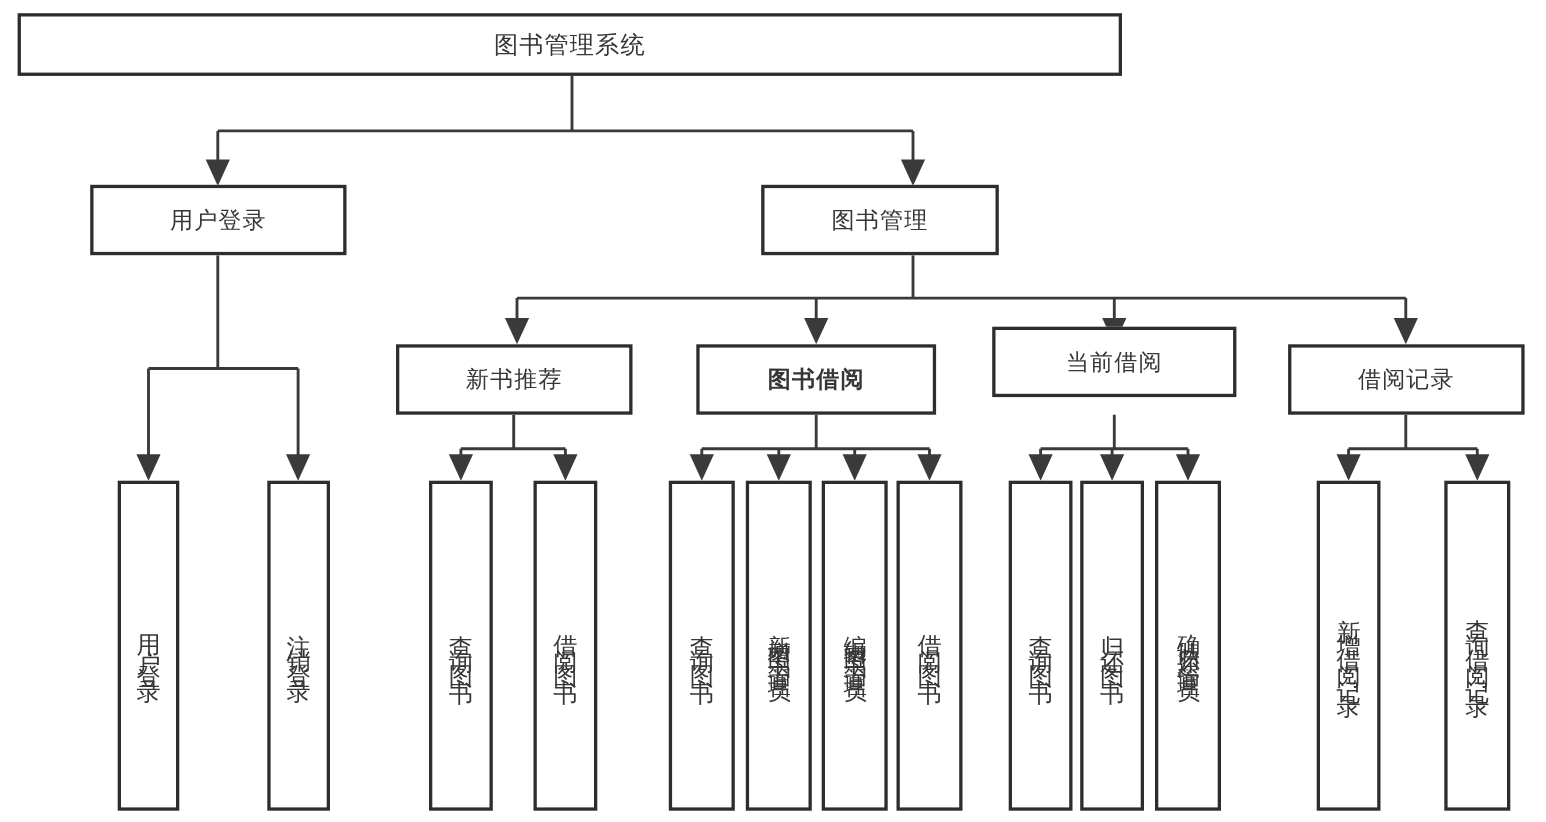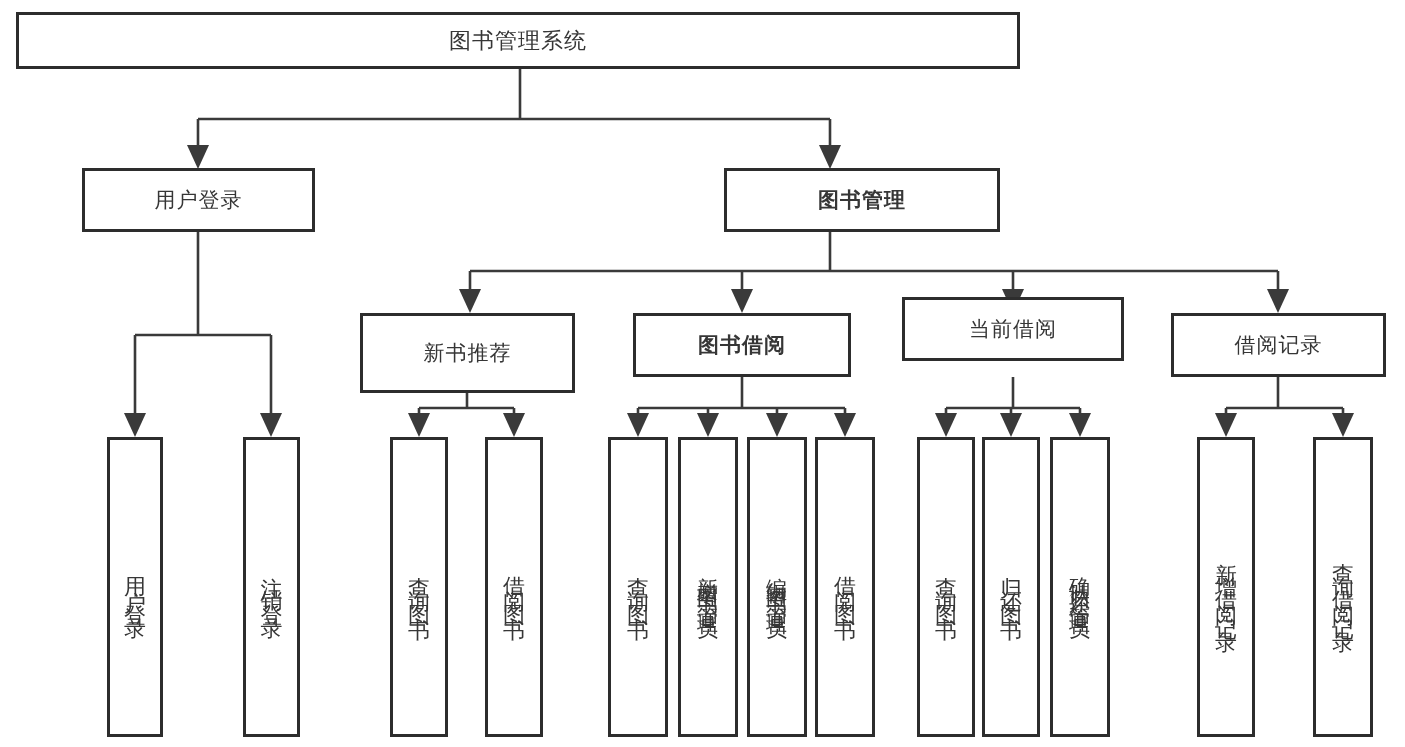--- a/index.html
+++ b/index.html
@@ -92,25 +92,25 @@
     </g>
   </svg>
 
   <div class="node h-node root-node" style="left:16px;top:12px;width:1004px;height:57px;">
     <span>图书管理系统</span>
   </div>
 
   <div class="node h-node" style="left:82px;top:168px;width:233px;height:64px;">
     <span>用户登录</span>
   </div>
-  <div class="node h-node" style="left:724px;top:168px;width:276px;height:64px;font-weight:bold;">
+  <div class="node h-node" style="left:692px;top:168px;width:216px;height:64px;">
     <span>图书管理</span>
   </div>
 
-  <div class="node h-node" style="left:360px;top:313px;width:215px;height:80px;">
+  <div class="node h-node" style="left:360px;top:313px;width:215px;height:64px;">
     <span>新书推荐</span>
   </div>
   <div class="node h-node" style="left:633px;top:313px;width:218px;height:64px;font-weight:bold;">
     <span>图书借阅</span>
   </div>
   <div class="node h-node" style="left:902px;top:297px;width:222px;height:64px;">
     <span>当前借阅</span>
   </div>
   <div class="node h-node" style="left:1171px;top:313px;width:215px;height:64px;justify-content:center;">
     <span>借阅记录</span>

